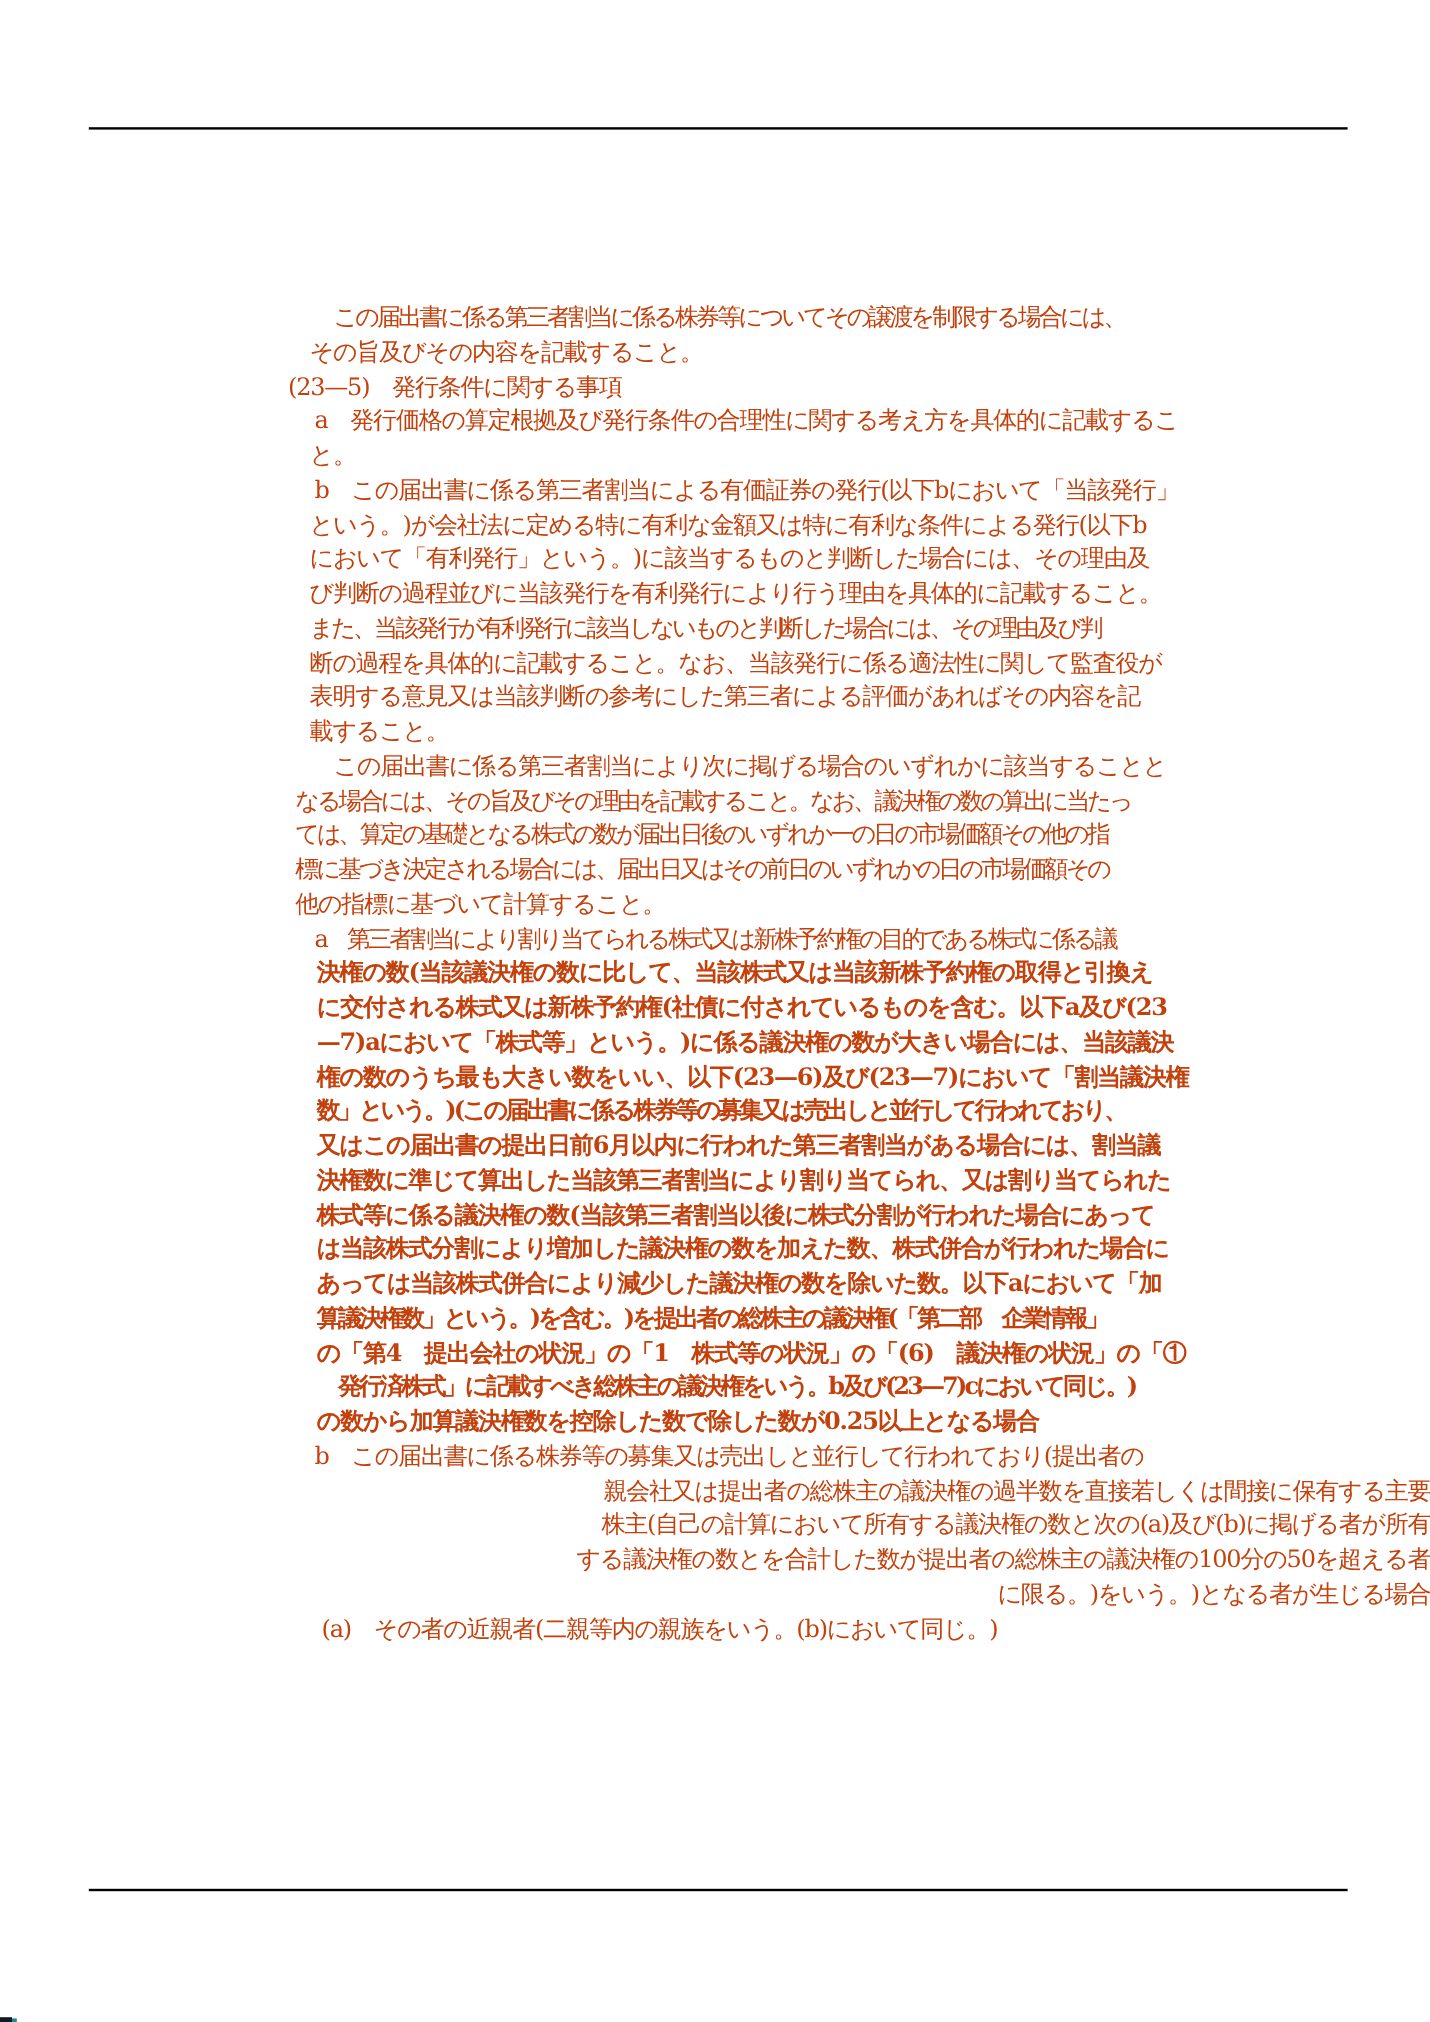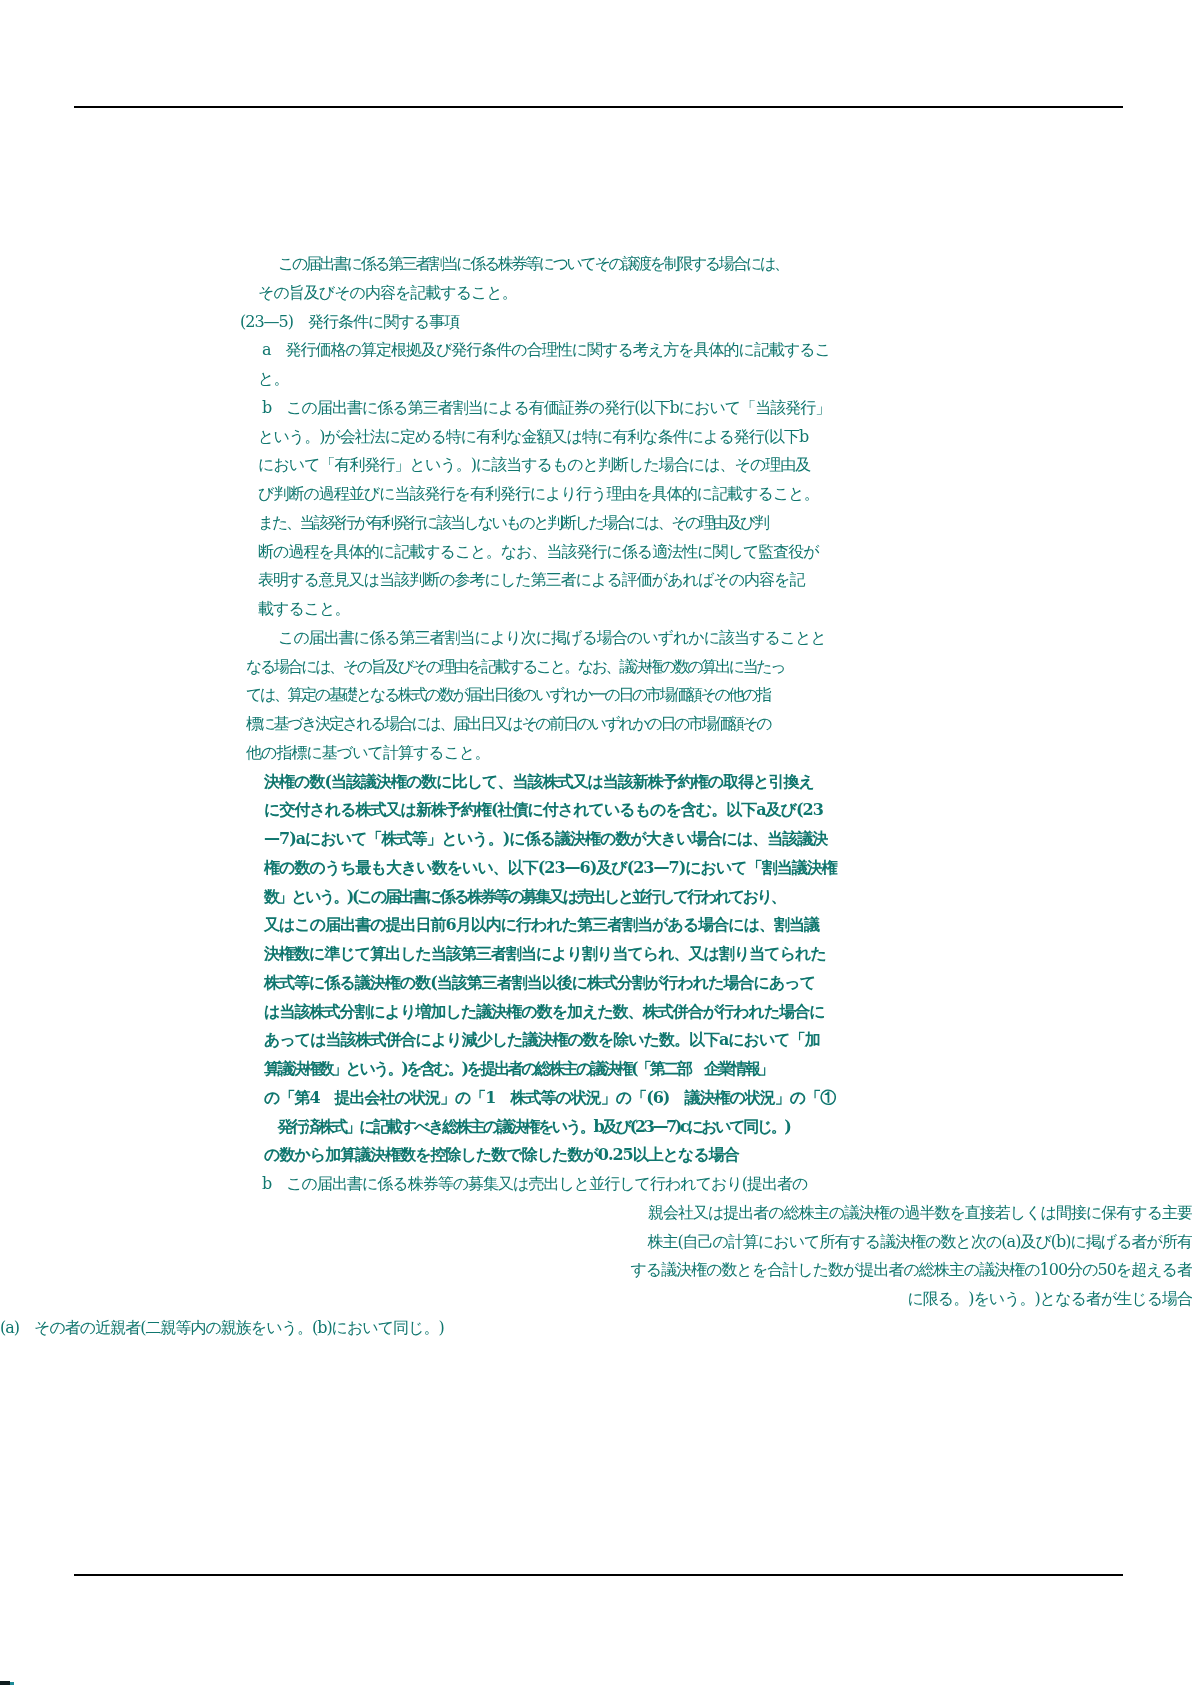--- a/index.html
+++ b/index.html
@@ -22,35 +22,35 @@
   .rule-top { top: 106px; }
   .rule-bottom { top: 1574px; }
   .doc {
     position: absolute;
     top: 250px; left: 0; right: 0;
     color: #1f1f1f;
   }
   .line {
     height: 28.75px;
     line-height: 28.75px;
-    font-size: 16px;
+    font-size: 20px;
     letter-spacing: -1px;
     white-space: pre;
-    color: #0f766e;
+    color: #c2410c;
   }
   .cond { letter-spacing: -2.4px; }
   
   .ind-h  { padding-left: 240px; } 
   .ind-p1 { padding-left: 278px; } 
   .ind-c1 { padding-left: 258px; } 
   .ind-cw { padding-left: 246px; } 
   .ind-li { padding-left: 262px; } 
   .ind-c2 { padding-left: 264px; font-weight: bold; } 
   .ind-c3 { padding-left: 272px; text-align: right; } 
-  .ind-pa { } 
+  .ind-pa { padding-left: 268px; } 
   .scan-artifact {
     position: absolute; left: 0; top: 1681px;
     width: 10px; height: 4px; background: #101d20;
   }
   .scan-artifact::after {
     content: ""; position: absolute; left: 10px; top: 1px;
     width: 4px; height: 3px; background: #1d8a96;
   }
 </style>
 </head>
@@ -70,20 +70,21 @@
       <div class="line ind-c1">び判断の過程並びに当該発行を有利発行により行う理由を具体的に記載すること。</div>
       <div class="line ind-c1 cond">また、当該発行が有利発行に該当しないものと判断した場合には、その理由及び判</div>
       <div class="line ind-c1">断の過程を具体的に記載すること。なお、当該発行に係る適法性に関して監査役が</div>
       <div class="line ind-c1">表明する意見又は当該判断の参考にした第三者による評価があればその内容を記</div>
       <div class="line ind-c1">載すること。</div>
       <div class="line ind-p1">この届出書に係る第三者割当により次に掲げる場合のいずれかに該当することと</div>
       <div class="line ind-cw cond">なる場合には、その旨及びその理由を記載すること。なお、議決権の数の算出に当たっ</div>
       <div class="line ind-cw cond">ては、算定の基礎となる株式の数が届出日後のいずれか一の日の市場価額その他の指</div>
       <div class="line ind-cw cond">標に基づき決定される場合には、届出日又はその前日のいずれかの日の市場価額その</div>
       <div class="line ind-cw">他の指標に基づいて計算すること。</div>
+      <div class="line ind-li cond">a　第三者割当により割り当てられる株式又は新株予約権の目的である株式に係る議</div>
       <div class="line ind-c2">決権の数(当該議決権の数に比して、当該株式又は当該新株予約権の取得と引換え</div>
       <div class="line ind-c2">に交付される株式又は新株予約権(社債に付されているものを含む。以下a及び(23</div>
       <div class="line ind-c2">—7)aにおいて「株式等」という。)に係る議決権の数が大きい場合には、当該議決</div>
       <div class="line ind-c2">権の数のうち最も大きい数をいい、以下(23—6)及び(23—7)において「割当議決権</div>
       <div class="line ind-c2 cond">数」という。)(この届出書に係る株券等の募集又は売出しと並行して行われており、</div>
       <div class="line ind-c2">又はこの届出書の提出日前6月以内に行われた第三者割当がある場合には、割当議</div>
       <div class="line ind-c2">決権数に準じて算出した当該第三者割当により割り当てられ、又は割り当てられた</div>
       <div class="line ind-c2">株式等に係る議決権の数(当該第三者割当以後に株式分割が行われた場合にあって</div>
       <div class="line ind-c2">は当該株式分割により増加した議決権の数を加えた数、株式併合が行われた場合に</div>
       <div class="line ind-c2">あっては当該株式併合により減少した議決権の数を除いた数。以下aにおいて「加</div>

